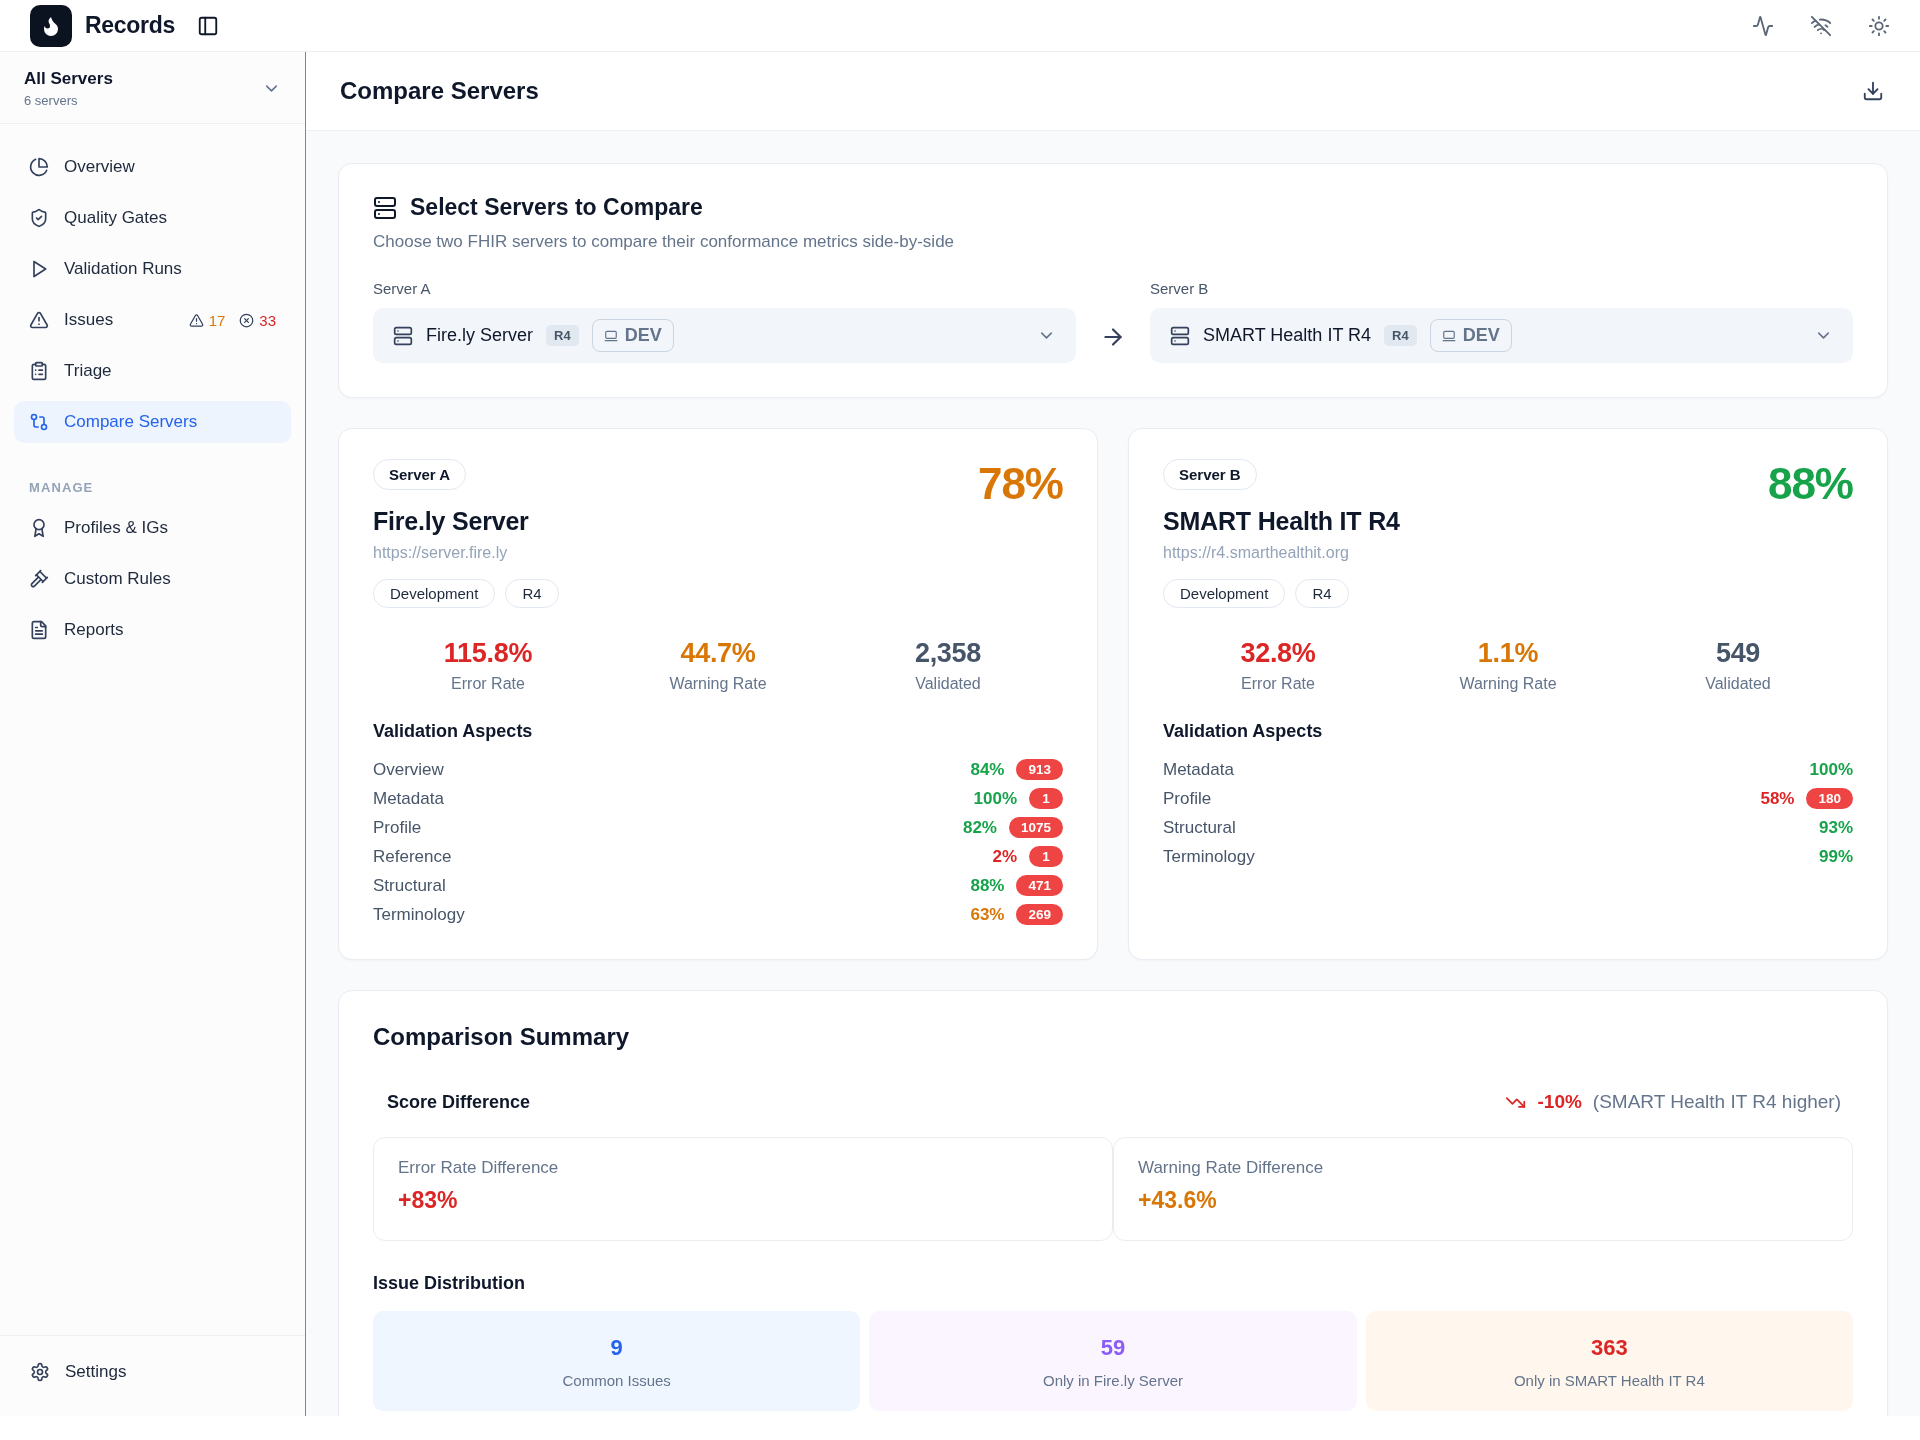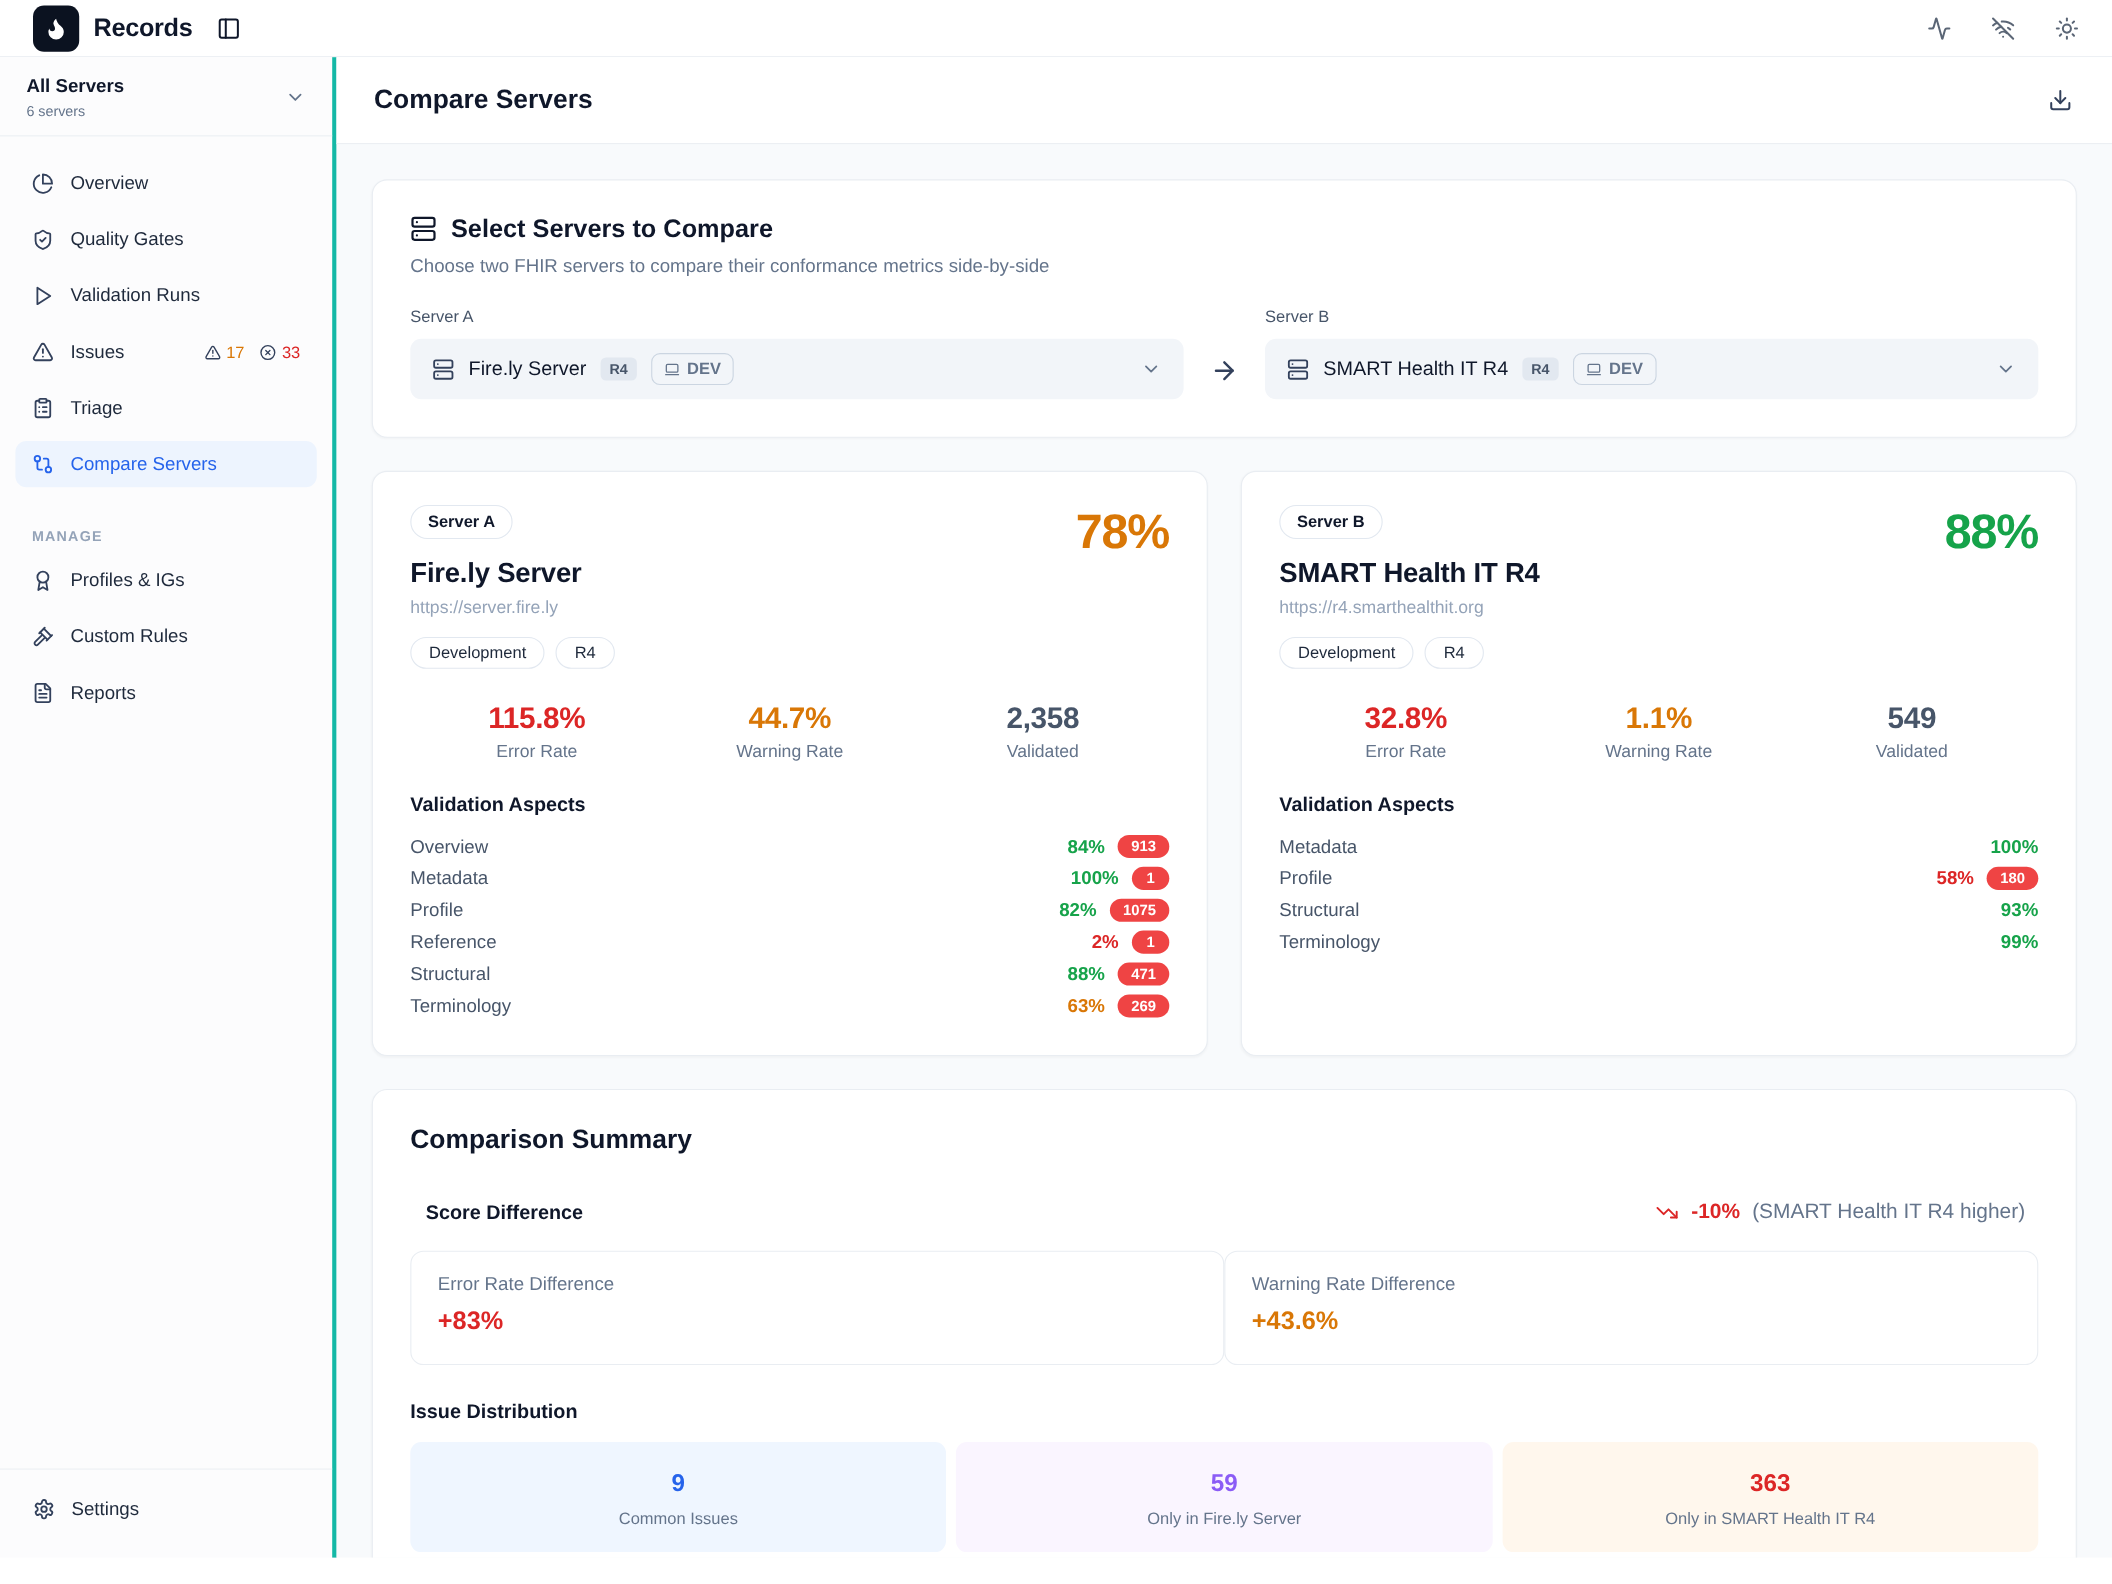--- a/index.html
+++ b/index.html
@@ -15,21 +15,21 @@
   .logo-mark { width:42px; height:42px; background:#0b1220; border-radius:10px; display:flex; align-items:center; justify-content:center; }
   .brand { font-size:23px; font-weight:700; letter-spacing:-0.3px; margin-left:13px; }
   .panel-toggle { margin-left:22px; color:#0f172a; display:flex; cursor:pointer; }
   .topbar-right { margin-left:auto; display:flex; align-items:center; gap:36px; color:#5b6676; }
   .topbar-right .btn { display:flex; cursor:pointer; }
 
   
   .shell { display:flex; height:1364px; }
 
   
-  .sidebar { width:306px; flex:none; background:#fcfcfd; border-right:4px solid #14b8a6; display:flex; flex-direction:column; }
+  .sidebar { width:306px; flex:none; background:#fcfcfd; border-right:1px solid #14b8a6; display:flex; flex-direction:column; }
   .selector { padding:17px 24px 15px; border-bottom:1px solid #eceff3; display:flex; align-items:center; cursor:pointer; }
   .selector-title { font-size:17px; font-weight:700; }
   .selector-sub { font-size:13px; color:#64748b; margin-top:4px; }
   .selector-chevron { margin-left:auto; color:#64748b; display:flex; }
   .nav { flex:1; padding:22px 14px 0; }
   .nav-item { display:flex; align-items:center; gap:15px; padding:11px 15px; margin-bottom:9px; border-radius:10px; font-size:17px; color:#1e293b; cursor:pointer; }
   .nav-item .i { color:#33415c; }
   .nav-item.active { background:#edf4fe; color:#2563eb; font-weight:500; }
   .nav-item.active .i { color:#2563eb; }
   .nav-badges { margin-left:auto; display:flex; align-items:center; gap:14px; font-size:15px; font-weight:500; }
@@ -54,21 +54,21 @@
   .select-title { font-size:23px; font-weight:700; }
   .select-title-row .i { color:#0f172a; }
   .select-sub { margin-top:11px; font-size:17px; color:#64748b; }
   .select-row { display:flex; align-items:flex-end; gap:24px; margin-top:28px; }
   .select-col { flex:1; min-width:0; }
   .select-label { font-size:15px; color:#475569; margin-bottom:11px; }
   .dropdown { background:#f2f5f9; border-radius:10px; height:55px; display:flex; align-items:center; gap:13px; padding:0 20px; cursor:pointer; }
   .dropdown .srv { color:#33415c; }
   .dd-name { font-size:18px; font-weight:500; white-space:nowrap; }
   .ver-badge { background:#e2e8f0; color:#475569; font-size:13px; font-weight:600; padding:3px 8px; border-radius:5px; }
-  .env-badge { border:1.5px solid #cbd5e1; color:#64748b; font-size:15px; font-weight:600; padding:5px 11px; border-radius:8px; display:flex; align-items:center; gap:7px; }
+  .env-badge { border:1.5px solid #cbd5e1; color:#64748b; font-size:18px; font-weight:600; padding:5px 11px; border-radius:8px; display:flex; align-items:center; gap:7px; }
   .dd-chevron { margin-left:auto; color:#64748b; display:flex; }
   .arrow-cell { color:#33415c; padding-bottom:13px; display:flex; }
 
   
   .cards-grid { display:grid; grid-template-columns:1fr 1fr; gap:30px; margin-top:30px; }
   .server-card { padding:30px 34px; }
   .server-head { display:flex; justify-content:space-between; align-items:flex-start; }
   .pill { display:inline-block; border:1px solid #e2e8f0; border-radius:999px; padding:6px 15px; font-size:15px; font-weight:600; background:#fff; }
   .server-name { font-size:25px; font-weight:700; margin-top:17px; letter-spacing:-0.2px; }
   .server-url { font-size:16px; color:#94a3b8; margin-top:8px; }

